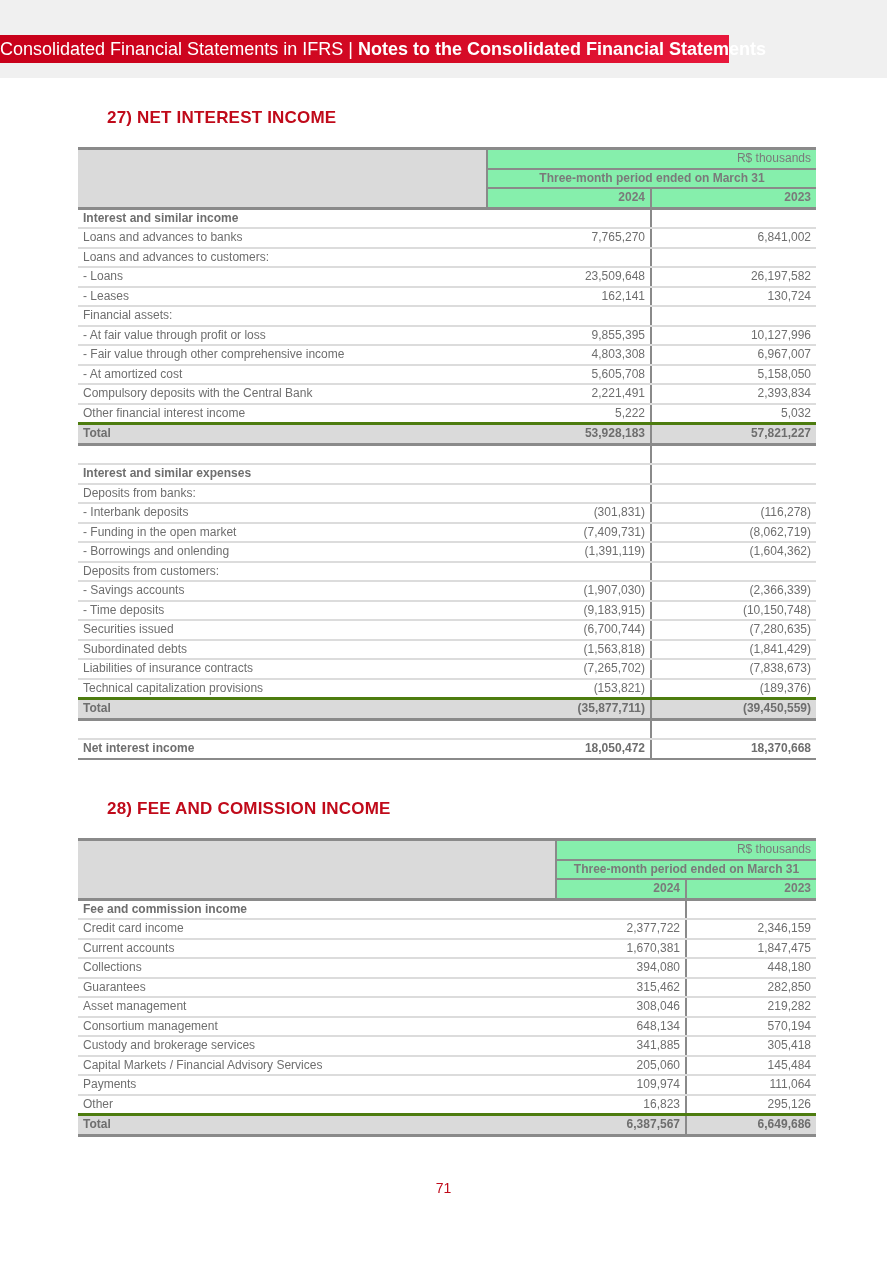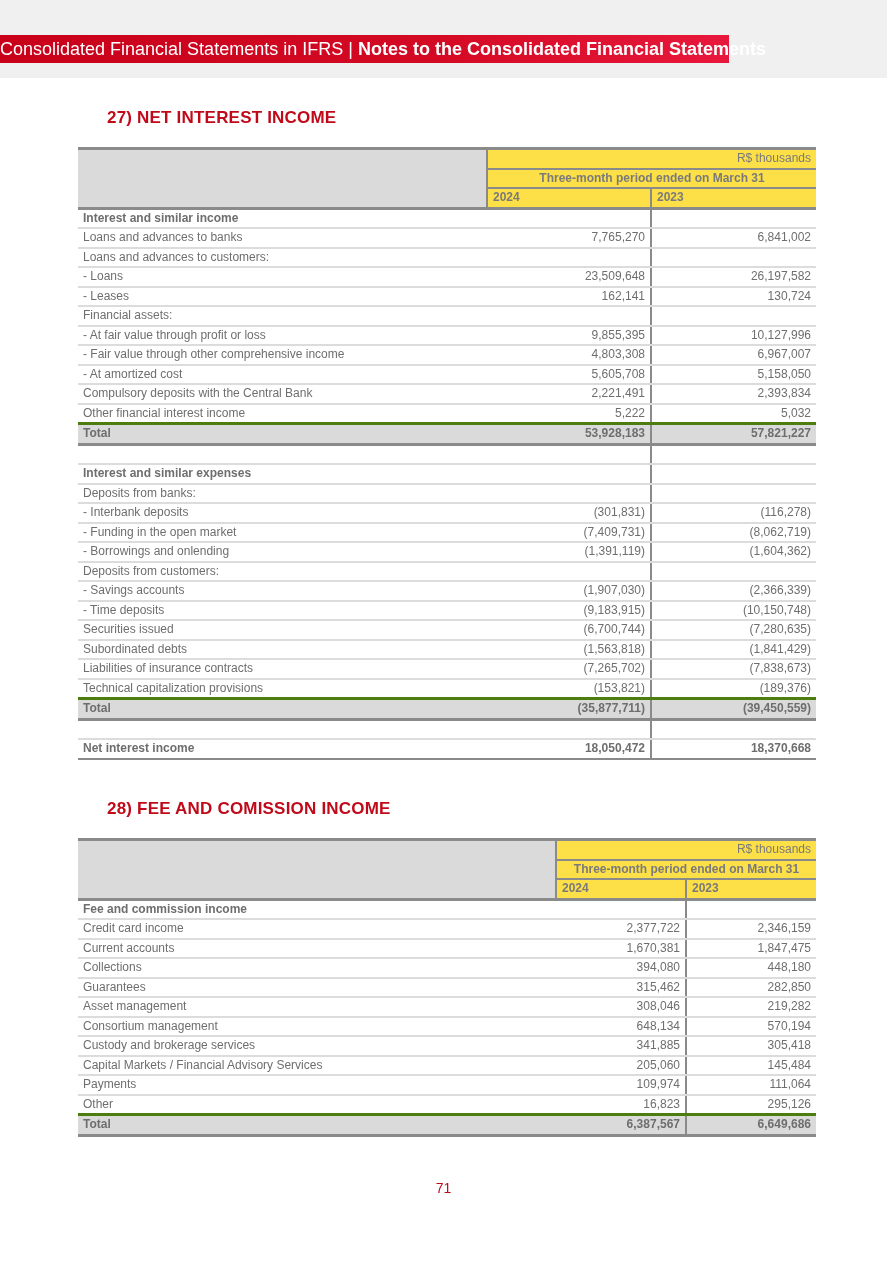--- a/index.html
+++ b/index.html
@@ -3,25 +3,25 @@
 <meta charset="utf-8">
 <style>
   html, body { margin:0; padding:0; }
   body { width:887px; height:1268px; background:#ffffff; position:relative; font-family:"Liberation Sans", sans-serif; color:#6e6e6e; overflow:hidden; }
   .topband { position:absolute; left:0; top:0; width:887px; height:78px; background:#f0f0f0; }
   .banner { position:absolute; left:0; top:35px; width:729px; height:28px; background:linear-gradient(90deg,#c8001a 0%, #d40a24 60%, #e8183c 100%); color:#fff; font-size:18px; line-height:28px; text-align:center; white-space:nowrap; }
   .banner b { font-weight:bold; }
   .section-title { position:absolute; left:107px; color:#c00a1a; font-weight:bold; font-size:17px; letter-spacing:0.2px; }
   table { position:absolute; left:78px; border-collapse:collapse; font-size:12px; table-layout:fixed; }
   td, th { padding:0 5px; height:17.5px; line-height:17px; border-bottom:2px solid #dcdcdc; white-space:nowrap; overflow:hidden; }
-  th { background:#fde047; color:#7a7a7a; font-weight:bold; font-size:12px; }
+  th { background:#86efac; color:#7a7a7a; font-weight:bold; font-size:12px; }
   .hdr-blank { background:#dadada; border-top:3px solid #8a8a8a; border-bottom:3px solid #8a8a8a; border-right:2px solid #8a8a8a; }
   .unit { text-align:right; font-weight:normal; border-top:3px solid #8a8a8a; border-bottom:2px solid #8a8a8a; }
   .period { text-align:center; border-bottom:2px solid #8a8a8a; }
-  .year { text-align:left; border-bottom:3px solid #8a8a8a; }
+  .year { text-align:right; border-bottom:3px solid #8a8a8a; }
   .year.first { border-right:2px solid #8a8a8a; }
   td.num { text-align:right; }
   td.c1 { border-right:2px solid #8a8a8a; }
   tr.bold td { font-weight:bold; }
   tr.total td { background:#dadada; font-weight:bold; border-top:3px solid #4d7c0f; border-bottom:3px solid #8a8a8a; }
   tr.net td { font-weight:bold; border-bottom:2px solid #8a8a8a; }
   .page-num { position:absolute; left:0; width:887px; top:1180px; text-align:center; color:#c00a1a; font-size:14px; }
 </style>
 </head>
 <body>

